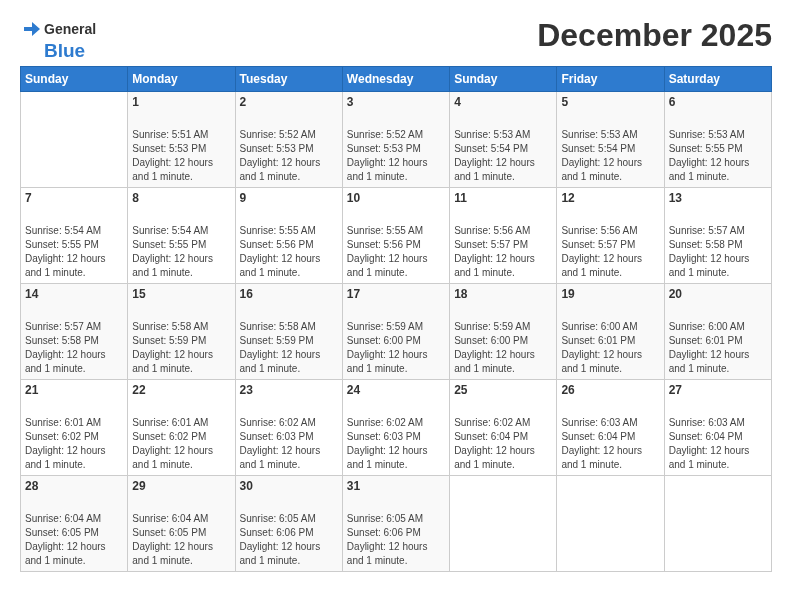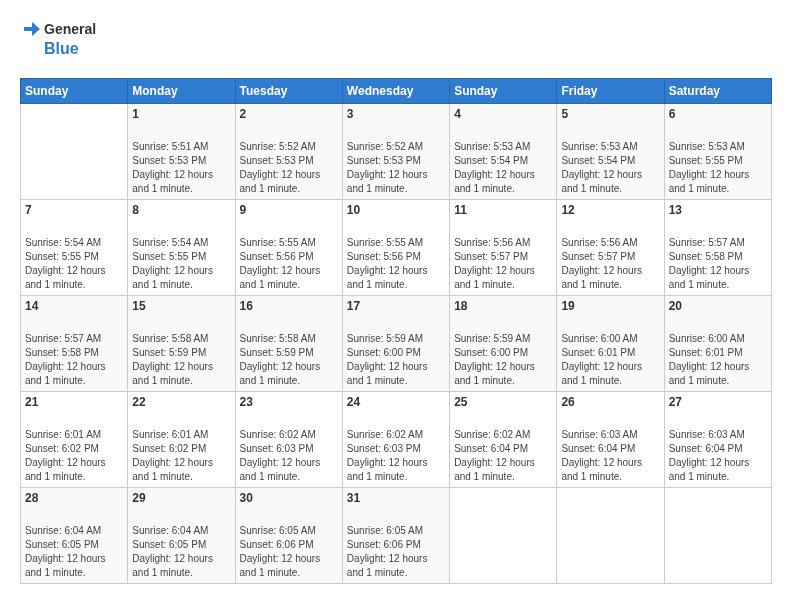--- a/index.html
+++ b/index.html
@@ -13,21 +13,21 @@
     .page {
       width: 792px;
       height: 612px;
       padding: 18px 20px 14px 20px;
       background: #fff;
     }
     .header-row {
       display: flex;
       justify-content: space-between;
       align-items: flex-start;
-      margin-bottom: 20px;
+      margin-bottom: 4px;
     }
     .logo {
       display: flex;
       align-items: center;
       gap: 4px;
     }
     .title-block {
       text-align: right;
     }
     .calendar-title {
@@ -92,24 +92,25 @@
 <div class="page">
   <div class="header-row">
     <div class="logo">
     <div style="display:flex; flex-direction:column; align-items:flex-start;">
       <div style="display:flex; align-items:center; gap:0;">
         <svg width="22" height="22" viewBox="0 0 22 22">
           <polygon points="12,4 20,11 12,18 12,13 4,13 4,9 12,9" fill="#2e7bcf"></polygon>
         </svg>
         <span style="font-size:14px; font-weight:bold; color:#333; margin-left:2px;">General</span>
       </div>
-      <span style="font-size:16px; font-weight:bold; color:#2e7bcf; margin-left:24px;">Blue</span>
+      <span style="font-size:19px; font-weight:bold; color:#2e7bcf; margin-left:24px;">Blue</span>
     </div>
   </div>
     <div class="title-block">
+      <div class="calendar-title">December 2025</div>
     </div>
   </div>
 
   <table>
     <thead>
       <tr>
       <th>Sunday</th>
           <th>Monday</th>
           <th>Tuesday</th>
           <th>Wednesday</th>

